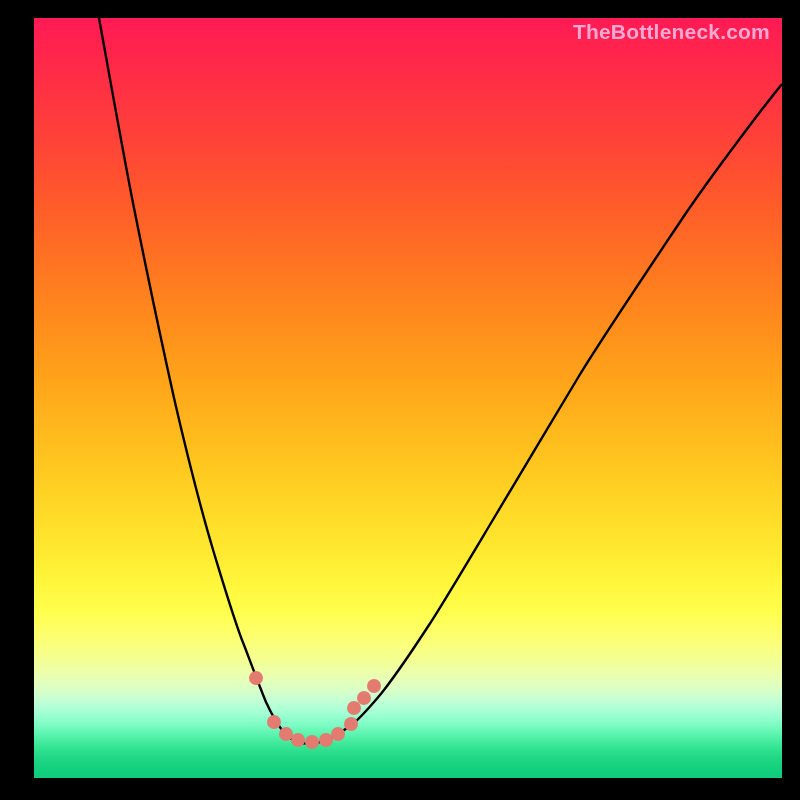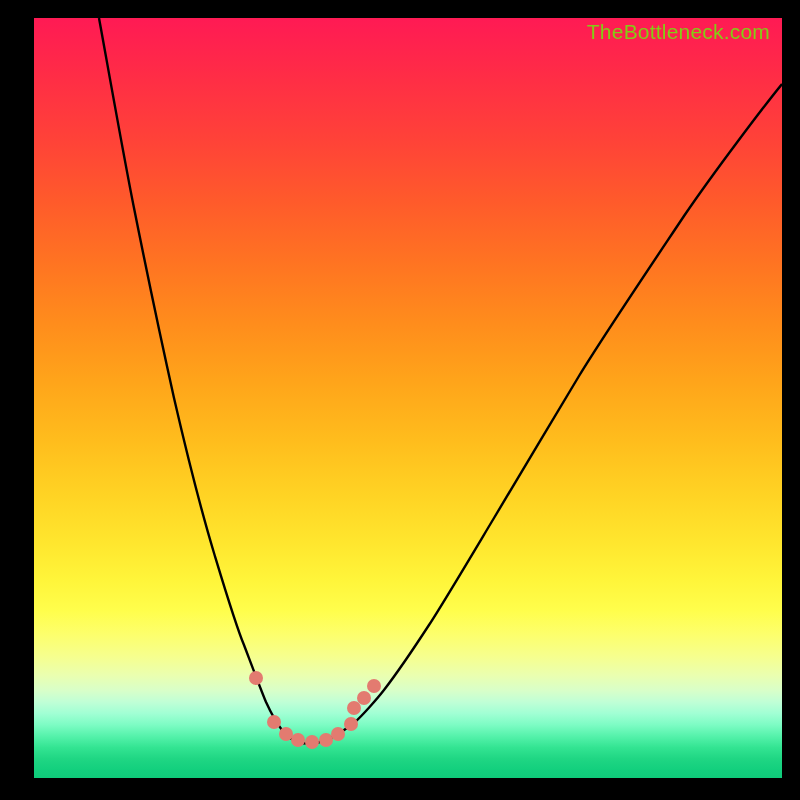--- a/index.html
+++ b/index.html
@@ -52,23 +52,23 @@
       #33e492 96%,
       #1fd683 97.5%,
       #12cf7d 99%,
       #0fcb7a 100%
     );
   }
   .watermark {
     position: absolute;
     top: 2px;
     right: 12px;
-    color: #84cc16;
+    color: #f9a8d4;
     font-size: 21px;
-    font-weight: 400;
+    font-weight: 700;
     letter-spacing: 0.2px;
     user-select: none;
   }
   svg.curve {
     position: absolute;
     left: 0; top: 0;
     width: 748px;
     height: 760px;
   }
   .marker {

